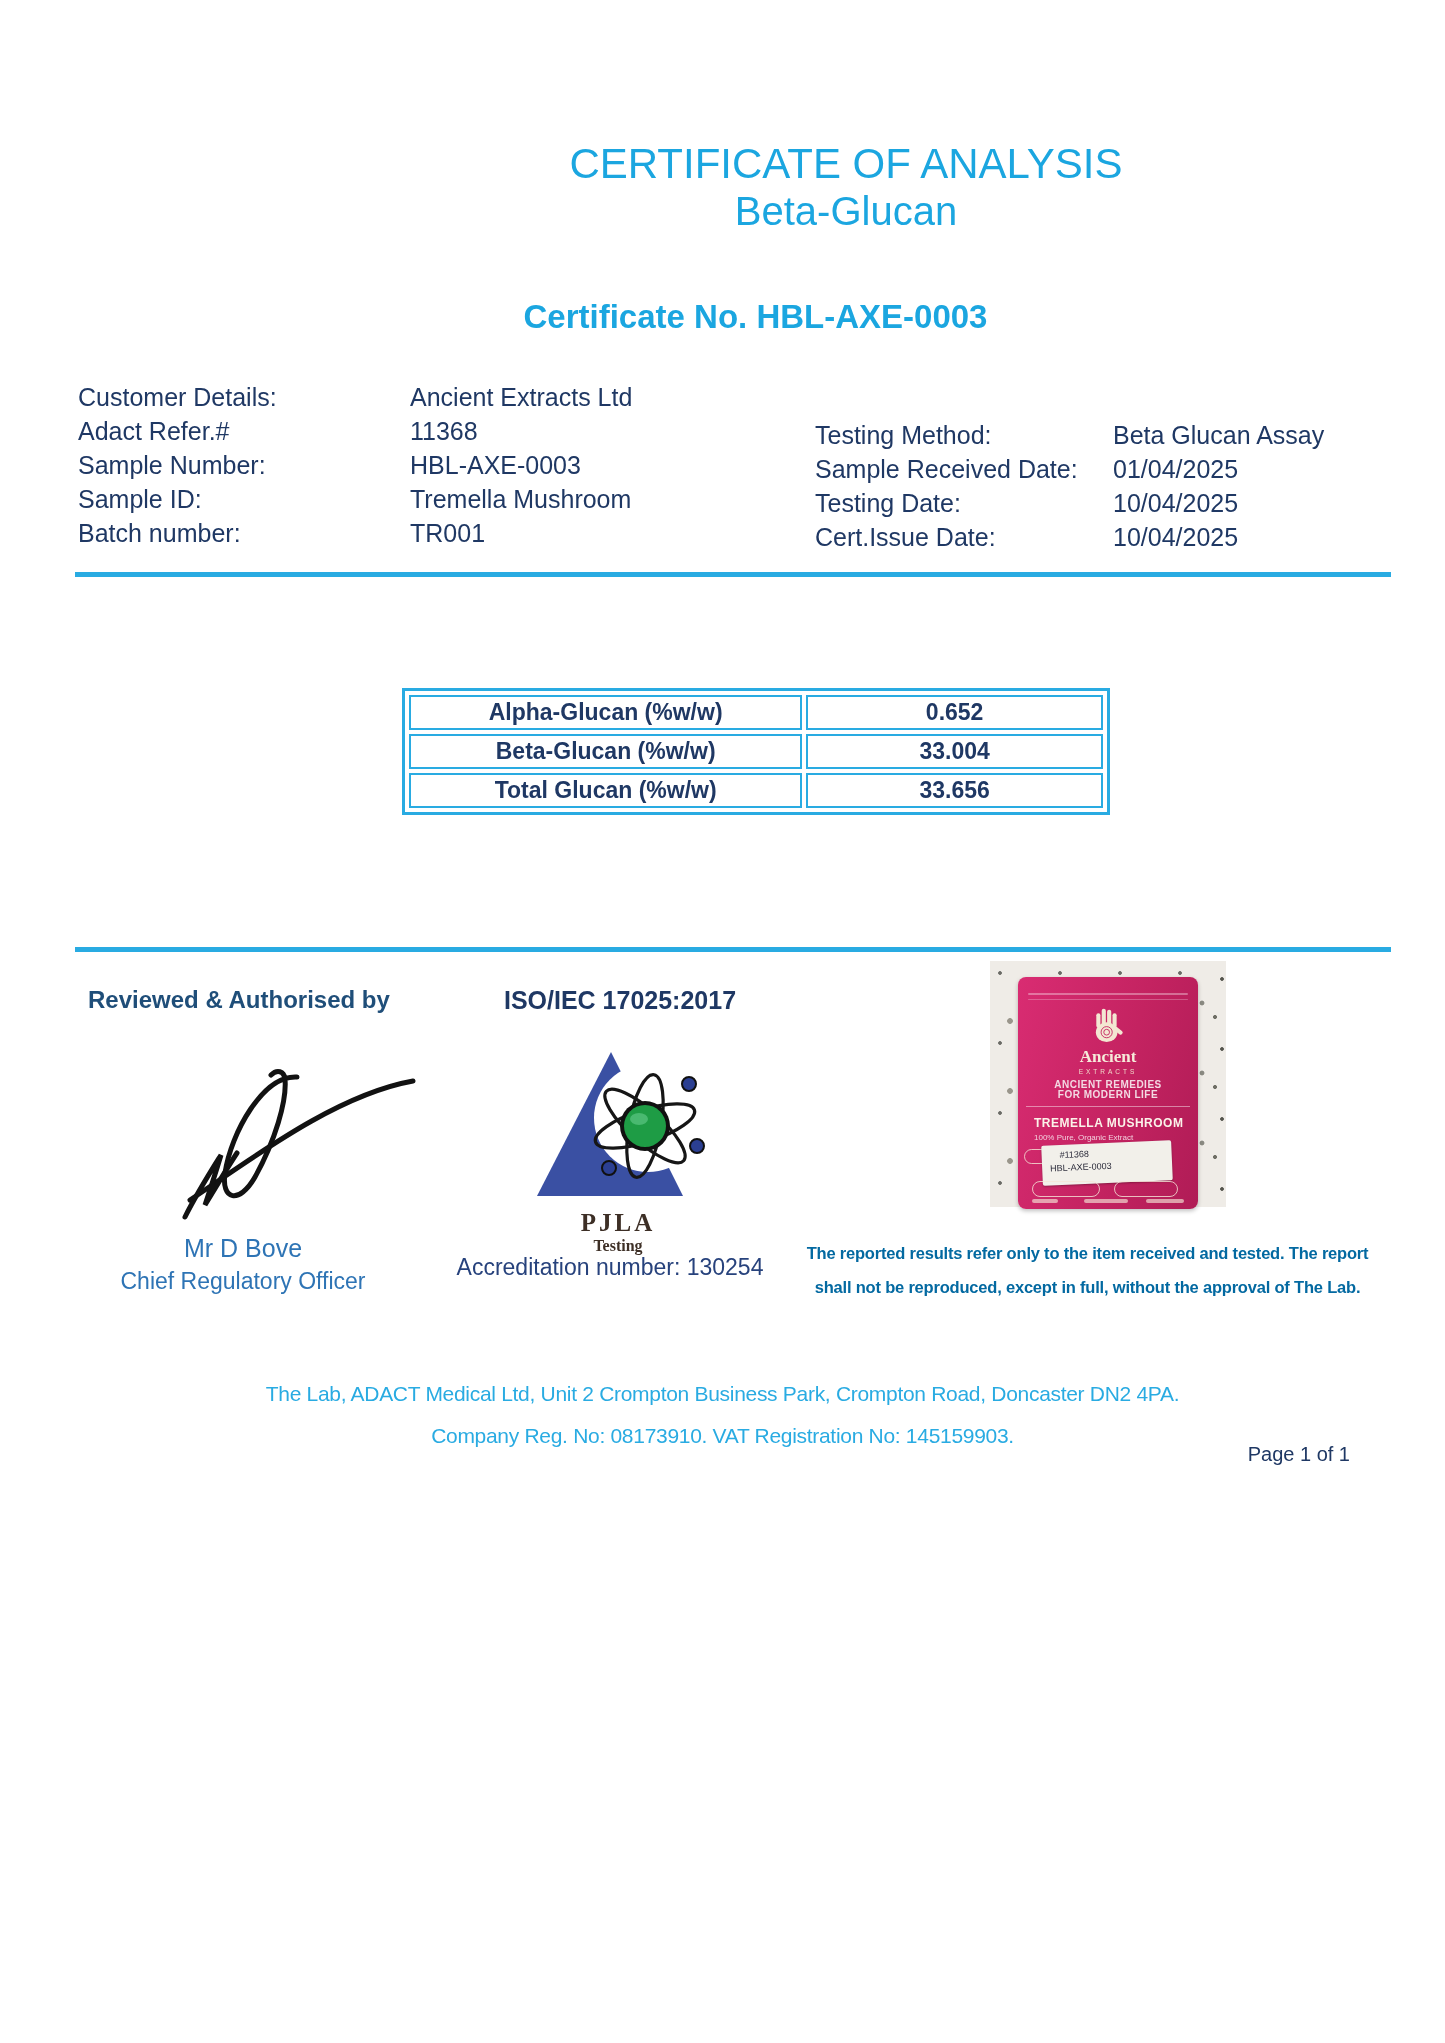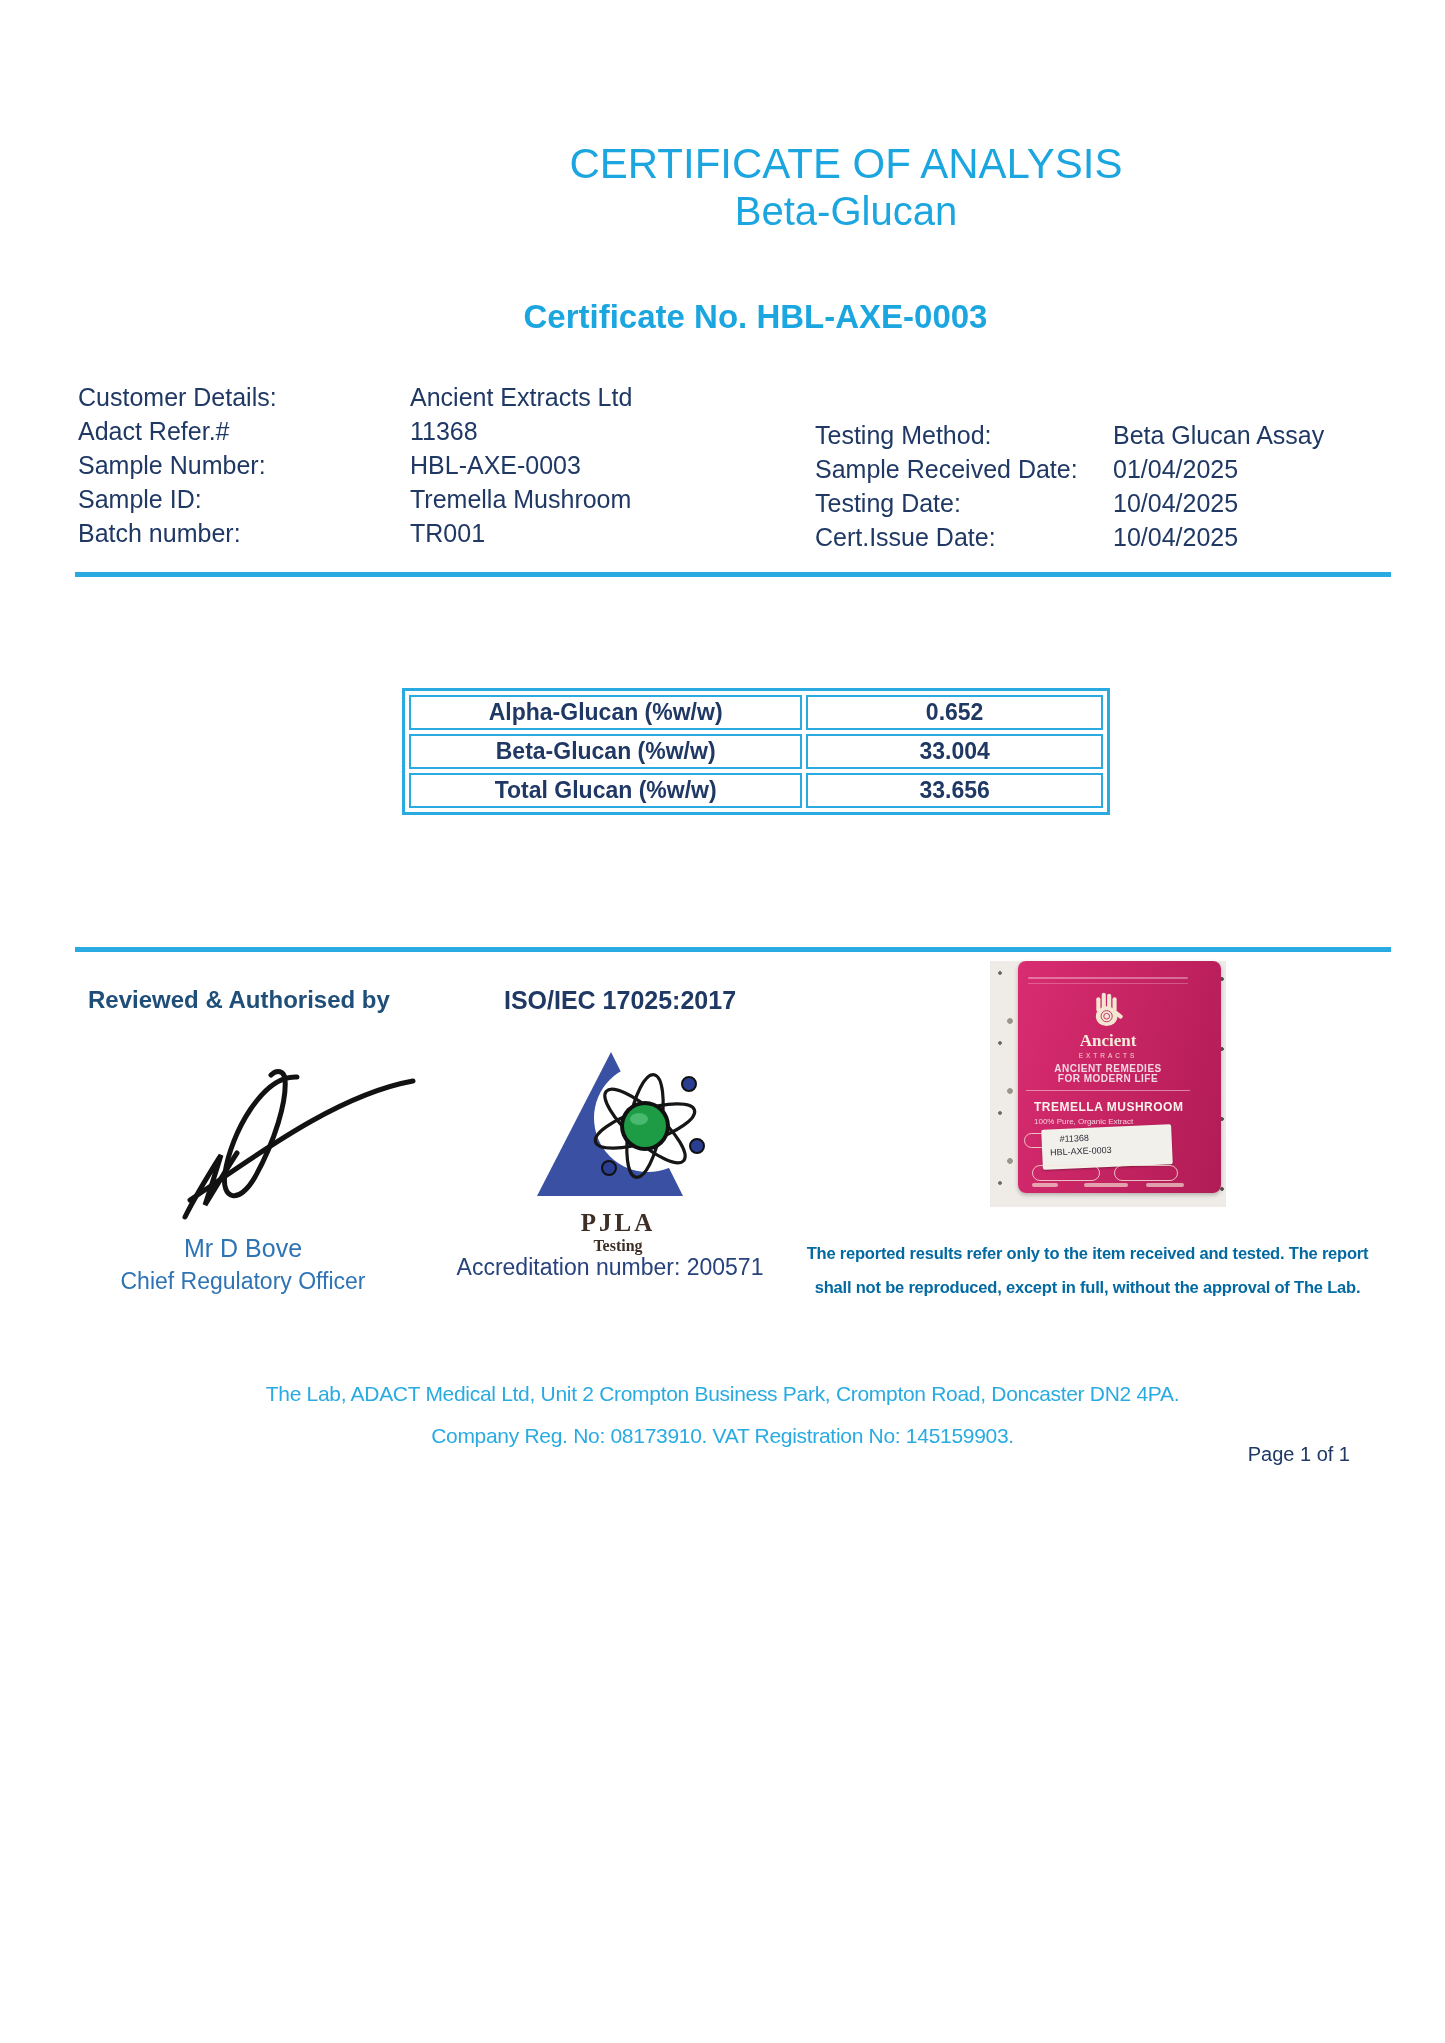--- a/index.html
+++ b/index.html
@@ -56,21 +56,21 @@
     position:absolute;left:990px;top:961px;width:236px;height:246px;
     background-color:#EFECE7;
     background-image:
       radial-gradient(circle at 10px 12px,#6b6b66 1.5px,transparent 2.2px),
       radial-gradient(circle at 32px 42px,#8a8a82 2px,transparent 2.8px),
       radial-gradient(circle at 52px 18px,#55554e 1.5px,transparent 2.2px),
       radial-gradient(circle at 20px 60px,#9a968c 2.5px,transparent 3.2px),
       radial-gradient(circle at 45px 56px,#6f6f66 1.6px,transparent 2.3px);
     background-size:60px 70px;
   }
-  .pouch{position:absolute;left:28px;top:0;width:203px;height:232px;border-radius:8px;
+  .pouch{position:absolute;left:28px;top:16px;width:180px;height:232px;border-radius:8px;
     background:linear-gradient(105deg,#D92C72 0%,#C42361 55%,#B01C56 100%);
     box-shadow:0 2px 4px rgba(0,0,0,.25);}
   .zip-line{position:absolute;left:10px;width:160px;height:2px;background:rgba(255,255,255,.35);border-radius:1px;}
   .zip-1{top:16px;}.zip-2{top:22px;height:1px;background:rgba(255,255,255,.25);}
   .hand{position:absolute;left:72px;top:28px;}
   .pouch-brand{position:absolute;left:0;top:70px;width:180px;text-align:center;
     font-family:"Liberation Serif",serif;font-weight:bold;font-size:17px;color:#F6EBDA;}
   .pouch-brand-sub{position:absolute;left:0;top:91px;width:180px;text-align:center;
     font-size:6.5px;letter-spacing:3px;color:#F0D9C9;}
   .pouch-tagline{position:absolute;left:0;top:103px;width:180px;text-align:center;
@@ -192,21 +192,21 @@
       <circle cx="114" cy="80" r="21" fill="#1E9C45"></circle>
       <ellipse cx="108" cy="73" rx="9" ry="6" fill="#54C17A" opacity="0.8"></ellipse>
       <circle cx="158" cy="38" r="7" fill="#2B3F92" stroke="#101010" stroke-width="2"></circle>
       <circle cx="166" cy="100" r="7" fill="#2B3F92" stroke="#101010" stroke-width="2"></circle>
       <circle cx="78" cy="122" r="7" fill="#2B3F92" stroke="#101010" stroke-width="2"></circle>
     </svg>
     <div class="pjla-name">PJLA</div>
     <div class="pjla-sub">Testing</div>
   </div>
 
-  <div class="accreditation">Accreditation number: 200571</div>
+  <div class="accreditation">Accreditation number: 130254</div>
 
   <div class="photo">
     <div class="pouch">
       <div class="zip-line zip-1"></div>
       <div class="zip-line zip-2"></div>
       <svg class="hand" width="36" height="40" viewBox="0 0 40 44">
         <g fill="#F3E7D2">
           <rect x="7" y="9" width="4.6" height="16" rx="2.3"></rect>
           <rect x="13" y="4" width="4.6" height="21" rx="2.3"></rect>
           <rect x="19" y="5" width="4.6" height="20" rx="2.3"></rect>

